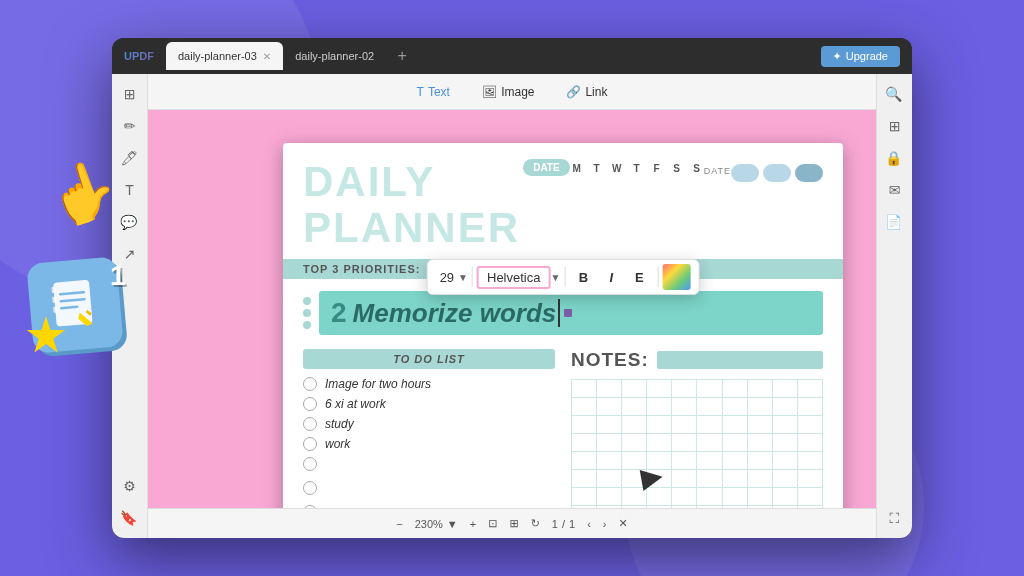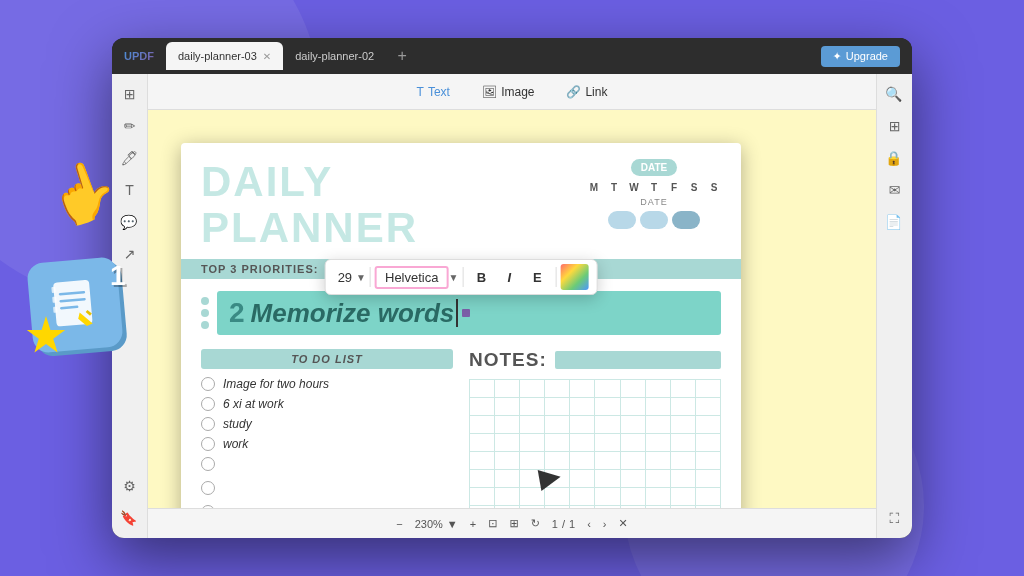--- a/index.html
+++ b/index.html
@@ -177,24 +177,24 @@
       padding: 4px 8px;
       border-radius: 4px;
     }
     .toolbar-item.active { color: #4a90d9; }
 
     
     .doc-canvas {
       flex: 1;
       display: flex;
       align-items: flex-start;
-      justify-content: flex-start;
+      justify-content: flex-end;
       padding: 33px;
       overflow: hidden;
-      background: #fef9c3;
+      background: #f9a8d4;
     }
 
     
     .planner-page {
       width: 560px;
       min-height: 460px;
       background: white;
       border-radius: 4px;
       overflow: hidden;
       position: relative;
@@ -211,21 +211,21 @@
       font-size: 42px;
       font-weight: 900;
       color: #c5e8e4;
       line-height: 1.1;
       letter-spacing: 2px;
       text-transform: uppercase;
     }
     .planner-right {
       margin-left: auto;
       display: flex;
-      flex-direction: column;
+      flex-direction: row;
       align-items: center;
     }
     .date-pill {
       background: #a8d8d4;
       color: white;
       font-size: 10px;
       font-weight: 600;
       padding: 3px 10px;
       border-radius: 12px;
       margin-bottom: 6px;

